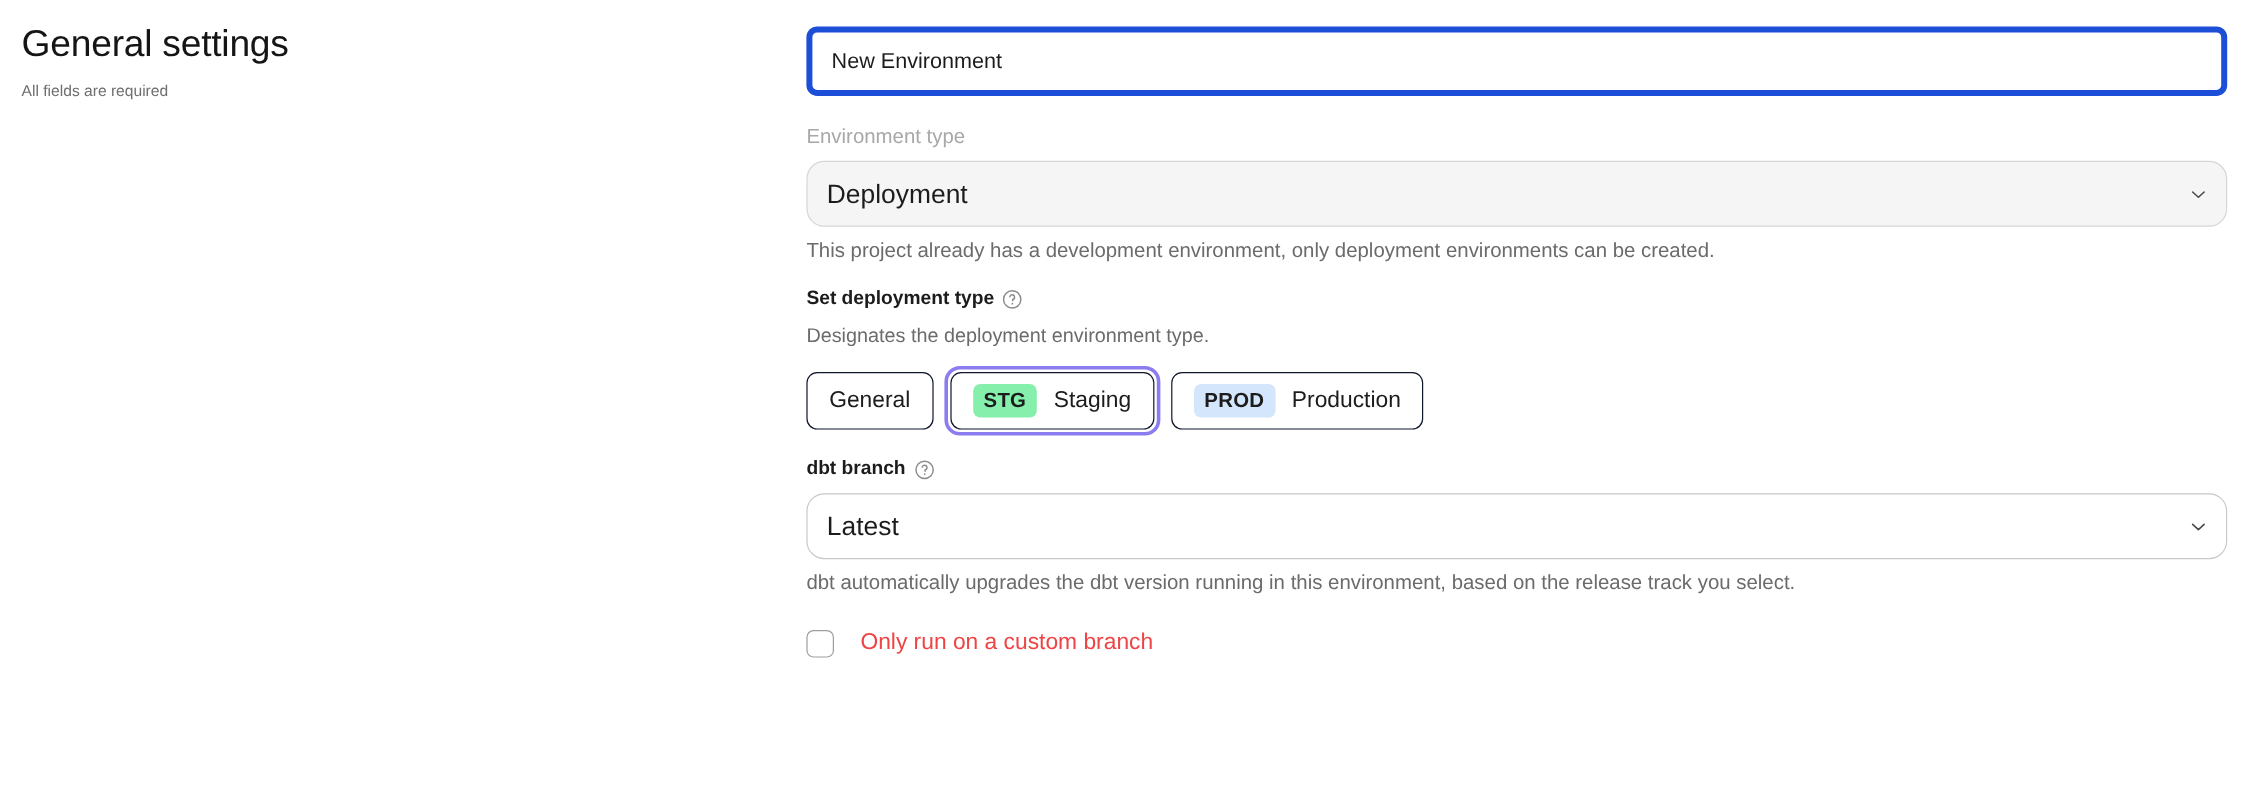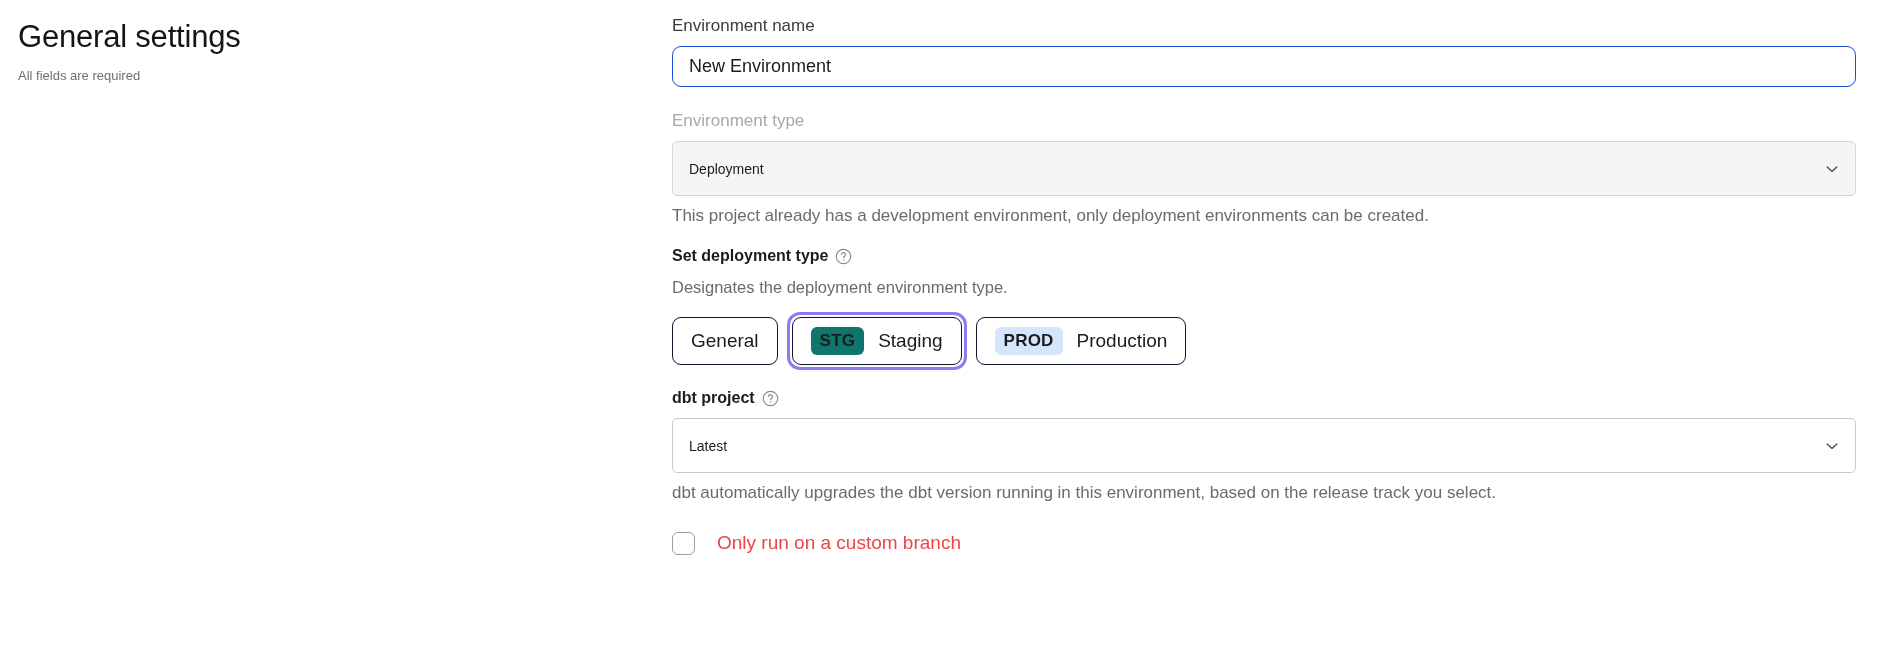--- a/index.html
+++ b/index.html
@@ -61,47 +61,47 @@
     color: #3d3d3d;
     font-weight: 400;
   }
   .field-label.muted {
     color: #a8a8a8;
   }
 
   .text-input {
     display: block;
     width: 100%;
-    height: 41px;
+    height: 58px;
     margin-top: 8px;
     padding: 0 16px;
     font-family: "Liberation Sans", sans-serif;
     font-size: 18px;
     color: #1c1c1c;
     background: #ffffff;
-    border: 1px solid #1d4ed8;
+    border: 5px solid #1d4ed8;
     border-radius: 9px;
     outline: none;
   }
 
   .select-wrap {
     position: relative;
     margin-top: 8px;
   }
   .select-box {
     display: flex;
     align-items: center;
     width: 100%;
     height: 55px;
     padding: 0 42px 0 16px;
-    font-size: 14px;
+    font-size: 22px;
     color: #1c1c1c;
     background: #ffffff;
     border: 1px solid #c9c9c9;
-    border-radius: 5px;
+    border-radius: 15px;
     cursor: pointer;
     user-select: none;
   }
   .select-box.disabled {
     background: #f5f5f5;
     border-color: #d6d6d6;
     cursor: default;
   }
   .chevron {
     position: absolute;
@@ -182,21 +182,21 @@
     align-items: center;
     justify-content: center;
     height: 28px;
     padding: 0 9px;
     border-radius: 6px;
     font-size: 17px;
     font-weight: 700;
     letter-spacing: 0.2px;
     color: #1c1c1c;
   }
-  .seg-badge.stg { background: #0f766e; }
+  .seg-badge.stg { background: #86efac; }
   .seg-badge.prod { background: #d4e6fb; }
 
   
   .check-row {
     display: flex;
     align-items: center;
     gap: 22px;
     margin-top: 26px;
   }
   .checkbox {
@@ -224,21 +224,20 @@
 <div class="page">
 
   <div class="left-col">
     <h1 class="page-title">General settings</h1>
     <div class="page-subtitle">All fields are required</div>
   </div>
 
   <div class="form-col">
 
     <div>
-      <div class="field-label">Environment name</div>
       <input class="text-input" type="text" value="New Environment" style="">
     </div>
 
     <div class="gap-lg"></div>
 
     <div>
       <div class="field-label muted">Environment type</div>
       <div class="select-wrap">
         <div class="select-box disabled">
           <span>Deployment</span>
@@ -285,21 +284,21 @@
           <span>Production</span>
         </button>
 
       </div>
     </div>
 
     <div class="gap-md"></div>
 
     <div>
       <div class="section-heading">
-        <span>dbt project</span>
+        <span>dbt branch</span>
         <span class="help-icon">
           <svg viewBox="0 0 17 17" width="17" height="17" aria-hidden="true">
             <circle cx="8.5" cy="8.5" r="7.2" fill="none" stroke="currentColor" stroke-width="1.2"></circle>
             <path d="M6.5 6.3 a2 2 0 1 1 2.4 2.3 v1.1" fill="none" stroke="currentColor" stroke-width="1.2" stroke-linecap="round"></path>
             <circle cx="8.6" cy="12.1" r="0.75" fill="currentColor"></circle>
           </svg>
         </span>
       </div>
       <div class="select-wrap">
         <div class="select-box">

